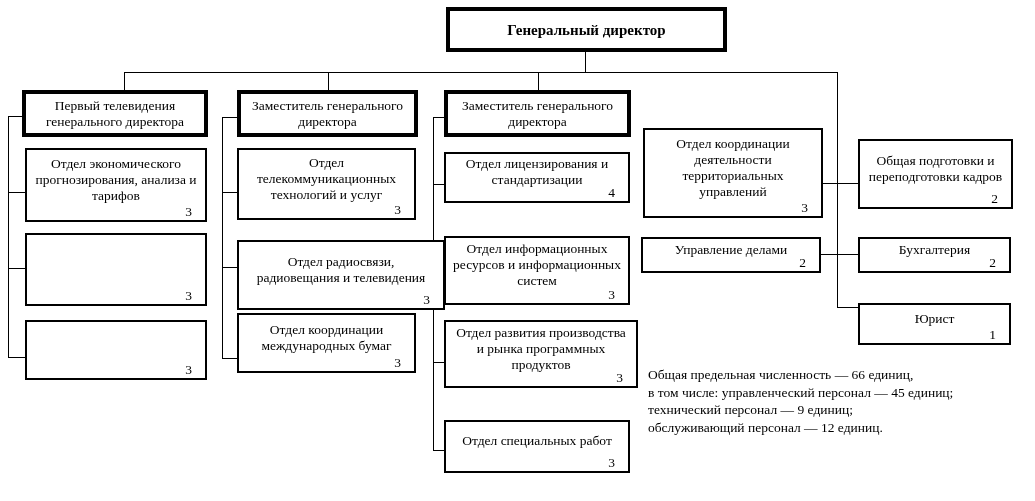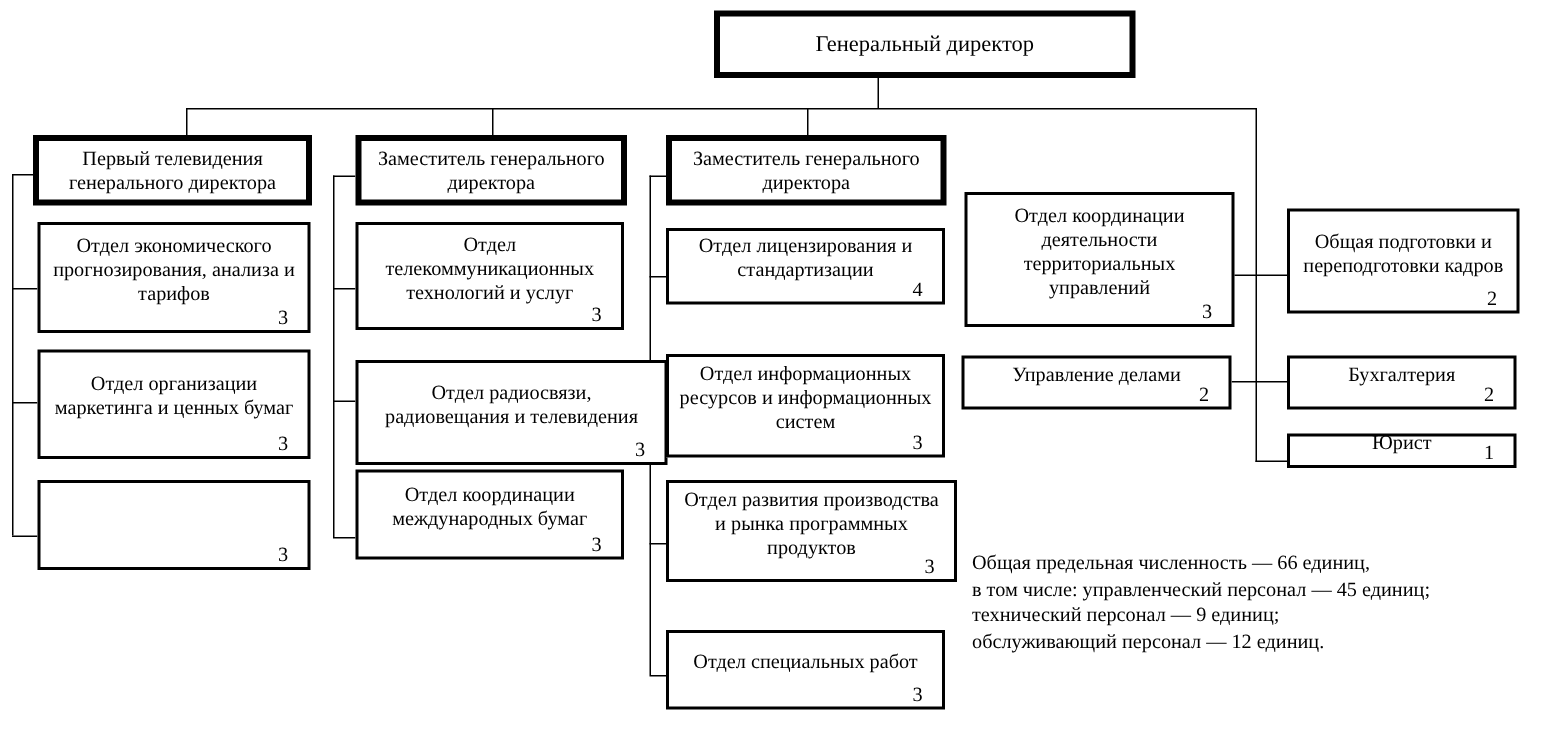--- a/index.html
+++ b/index.html
@@ -29,21 +29,21 @@
   }
   .box.thick{border-width:4px;}
   .box.dept{padding-bottom:13px;align-items:center;}
   .box .cnt{
     position:absolute;
     right:13px;
     bottom:1px;
     font-size:13.5px;
     line-height:14px;
   }
-  .box.director{font-weight:normal;font-size:15px;margin-left:30px;}
+  .box.director{font-weight:bold;font-size:15px;}
   .note{
     position:absolute;
     left:648px;top:366px;width:387px;
     font-size:13.5px;line-height:17.5px;
     text-align:left;
   }
 </style>
 </head>
 <body>
 
@@ -91,21 +91,20 @@
   </div>
   <div class="box thick" style="left:444px;top:90px;width:187px;height:47px">
     <span>Заместитель генерального директора</span>
   </div>
 
   <div class="box dept" style="left:25px;top:148px;width:182px;height:74px">
     <span>Отдел экономического прогнозирования, анализа и тарифов</span>
     <span class="cnt">3</span>
   </div>
   <div class="box dept" style="left:25px;top:233px;width:182px;height:73px">
-    <span>Отдел организации маркетинга и ценных бумаг</span>
     <span class="cnt">3</span>
   </div>
   <div class="box dept" style="left:25px;top:320px;width:182px;height:60px">
     <span class="cnt">3</span>
   </div>
 
   <div class="box dept" style="left:237px;top:148px;width:179px;height:72px">
     <span>Отдел телекоммуникационных технологий и услуг</span>
     <span class="cnt">3</span>
   </div>
@@ -145,21 +144,21 @@
   </div>
 
   <div class="box dept" style="left:858px;top:139px;width:155px;height:70px">
     <span>Общая подготовки и переподготовки кадров</span>
     <span class="cnt">2</span>
   </div>
   <div class="box dept" style="left:858px;top:237px;width:153px;height:36px">
     <span>Бухгалтерия</span>
     <span class="cnt">2</span>
   </div>
-  <div class="box dept" style="left:858px;top:289px;width:153px;height:23px">
+  <div class="box dept" style="left:858px;top:303px;width:153px;height:42px">
     <span>Юрист</span>
     <span class="cnt">1</span>
   </div>
 
   <div class="note">
     <div>Общая предельная численность — 66 единиц,</div>
     <div>в том числе: управленческий персонал — 45 единиц;</div>
     <div>технический персонал — 9 единиц;</div>
     <div>обслуживающий персонал — 12 единиц.</div>
   </div>

